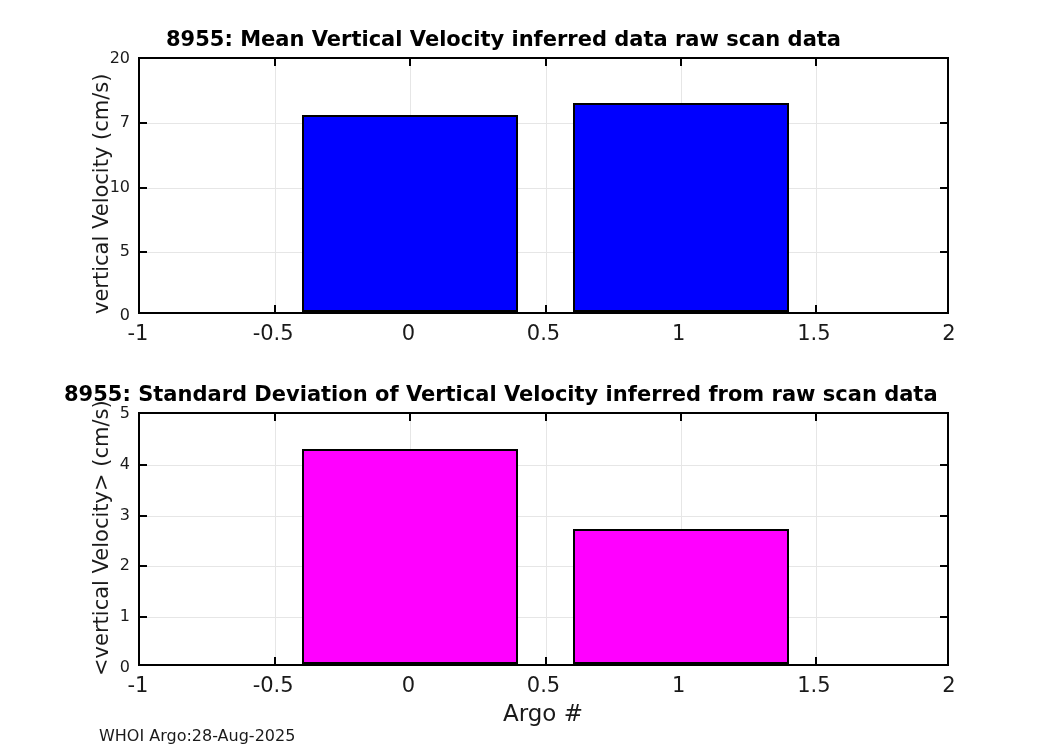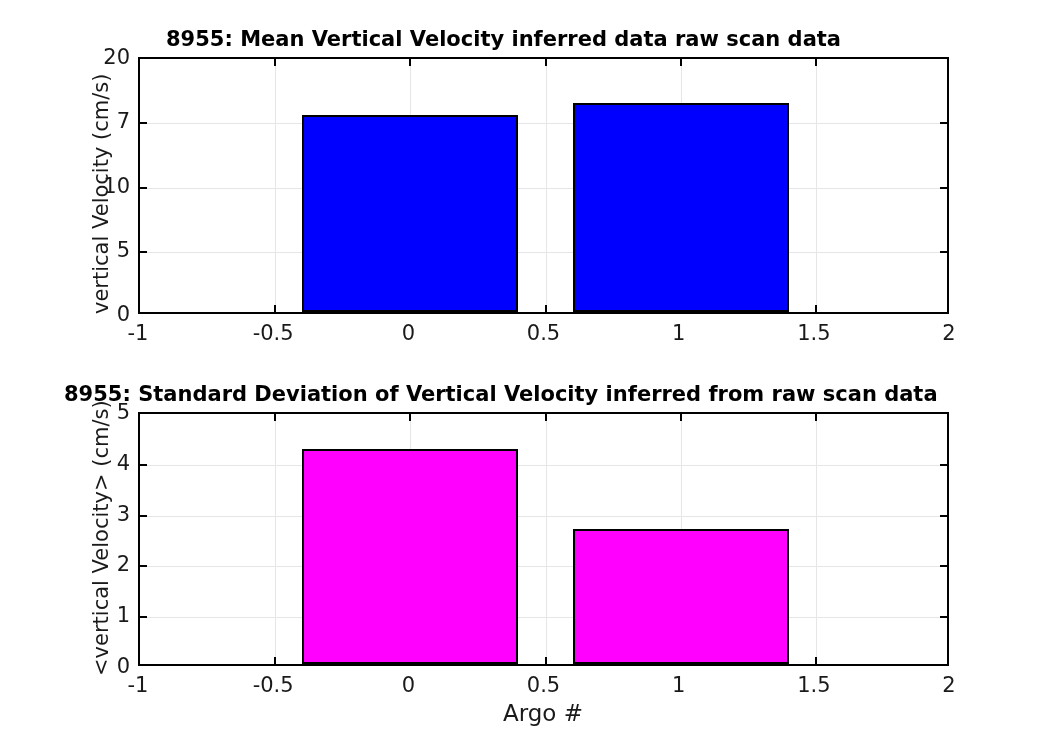--- a/index.html
+++ b/index.html
@@ -98,21 +98,21 @@
     bottom: 0;
     border: 2px solid #000000;
     box-sizing: border-box;
   }
 
   
   .ylabel-tick {
     position: absolute;
     right: 0;
     transform: translateY(-50%);
-    font-size: 21px;
+    font-size: 16px;
     color: #1a1a1a;
     white-space: nowrap;
     text-align: right;
   }
   .xlabel-tick {
     position: absolute;
     transform: translateX(-50%);
     font-size: 21px;
     color: #1a1a1a;
     white-space: nowrap;
@@ -280,14 +280,15 @@
       <div class="xlabel-tick" style="left: 273.167px; top: 673px;">-0.5</div>
       <div class="xlabel-tick" style="left: 408.333px; top: 673px;">0</div>
       <div class="xlabel-tick" style="left: 543.5px; top: 673px;">0.5</div>
       <div class="xlabel-tick" style="left: 678.667px; top: 673px;">1</div>
       <div class="xlabel-tick" style="left: 813.833px; top: 673px;">1.5</div>
       <div class="xlabel-tick" style="left: 949px; top: 673px;">2</div>
     </div>
 
   <div id="xlabel-bottom">Argo #</div>
 
+  <div id="footer-credit">WHOI Argo:28-Aug-2025</div>
 
 </div>
 
 </body></html>

